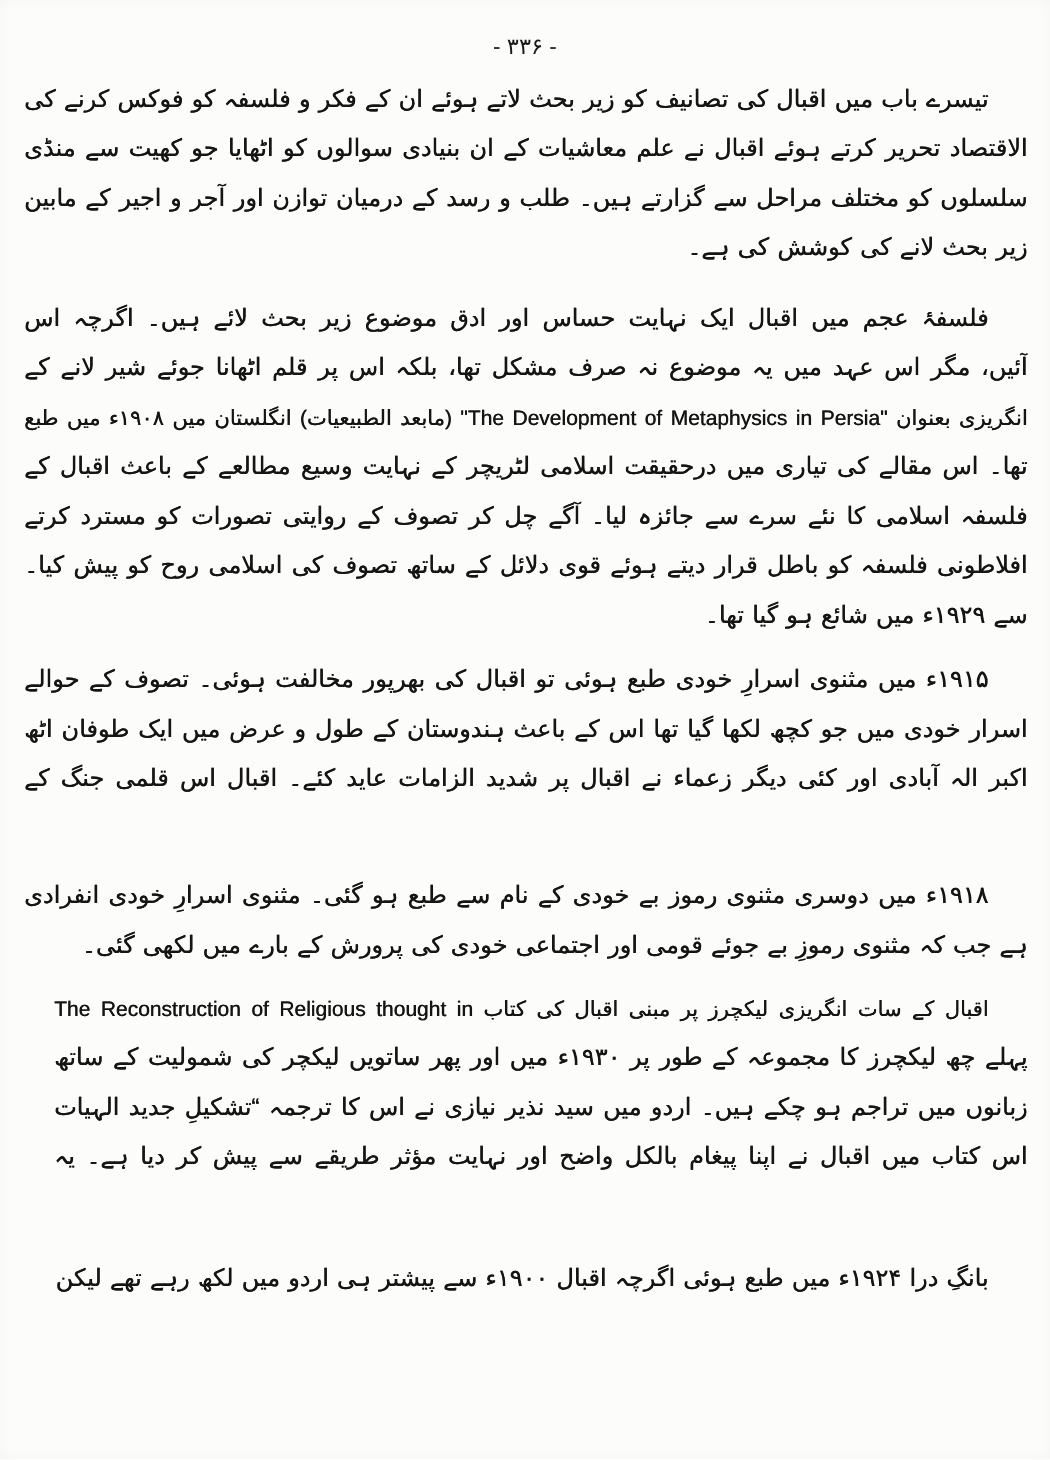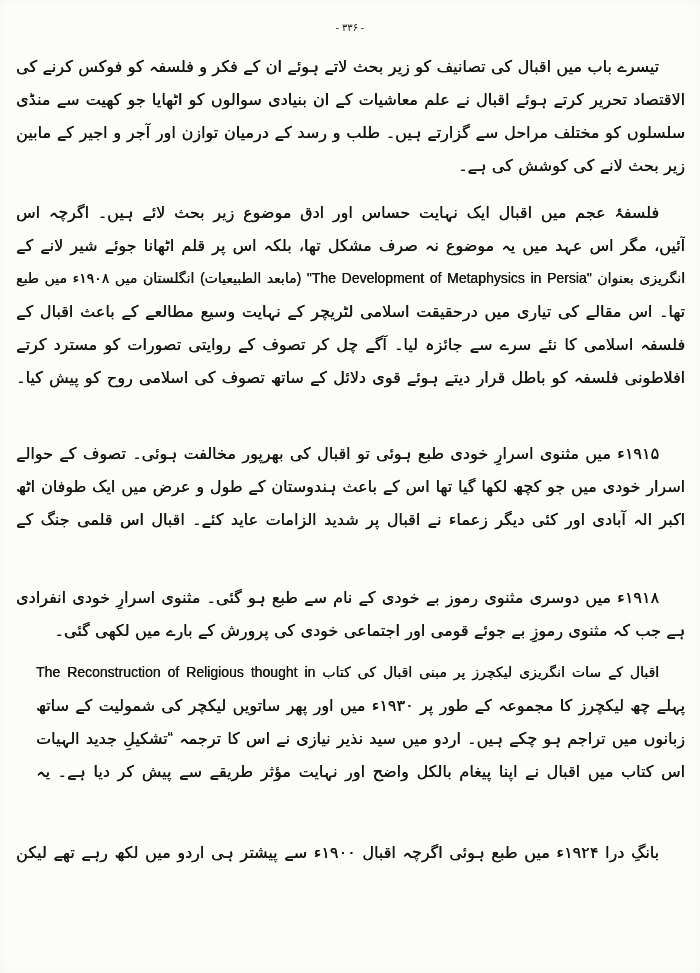--- a/index.html
+++ b/index.html
@@ -16,21 +16,21 @@
     font-family: "Liberation Sans", "DejaVu Sans", sans-serif;
     color: #171512;
     overflow: hidden;
   }
   .page-number {
     position: absolute;
     top: 22px;
     left: 0;
     right: 0;
     text-align: center;
-    font-size: 10px;
+    font-size: 15px;
     letter-spacing: 2px;
     direction: rtl;
     color: #1b1916;
   }
   .para {
     position: absolute;
     left: 16px;
     right: 15px;
     direction: rtl;
     unicode-bidi: plaintext;
@@ -43,21 +43,21 @@
     font-size: 16px;
     text-align: justify;
     text-align-last: justify;
     word-spacing: 1px;
     text-shadow: 0.3px 0 0 currentColor;
     white-space: nowrap;
   }
   
   .line { white-space: normal; }
   .line.first { text-indent: 26px; }
-  .line.last  { text-align-last: right; }
+  .line.last  { text-align: right; text-align-last: right; }
   .line.dense { font-size: 14px; }
   .p1 { top: 50px; }
   .p2 { top: 196px; }
   .p3 { top: 437px; }
   .p4 { top: 581px; }
   .p5 { top: 656px; margin-left: 20px; }
   .p6 { top: 836px; }
 </style>
 </head>
 <body>
@@ -73,20 +73,21 @@
     <div class="line last">زیر بحث لانے کی کوشش کی ہے۔</div>
   </div>
 
   <div class="para p2">
     <div class="line first">فلسفۂ عجم میں اقبال ایک نہایت حساس اور ادق موضوع زیر بحث لائے ہیں۔ اگرچہ اس موضوع پر زمانہ مابعد بے شمار کتب سامنے</div>
     <div class="line">آئیں، مگر اس عہد میں یہ موضوع نہ صرف مشکل تھا، بلکہ اس پر قلم اٹھانا جوئے شیر لانے کے مترادف تھا۔ اقبال کا پی ایچ ڈی کا مقالہ</div>
     <div class="line dense">انگریزی بعنوان ‎"The Development of Metaphysics in Persia"‎ (مابعد الطبیعیات) انگلستان میں ۱۹۰۸ء میں طبع ہو گیا</div>
     <div class="line">تھا۔ اس مقالے کی تیاری میں درحقیقت اسلامی لٹریچر کے نہایت وسیع مطالعے کے باعث اقبال کے نظریات میں تبدیلی آ گئی۔ انہوں نے</div>
     <div class="line">فلسفہ اسلامی کا نئے سرے سے جائزہ لیا۔ آگے چل کر تصوف کے روایتی تصورات کو مسترد کرتے ہوئے صحیح اسلامی تصوف کو اجاگر کیا اور</div>
     <div class="line">افلاطونی فلسفہ کو باطل قرار دیتے ہوئے قوی دلائل کے ساتھ تصوف کی اسلامی روح کو پیش کیا۔ اس کتاب کا اردو ترجمہ “فلسفہ عجم” کے نام</div>
+    <div class="line last">سے ۱۹۲۹ء میں شائع ہو گیا تھا۔</div>
   </div>
 
   <div class="para p3">
     <div class="line first">۱۹۱۵ء میں مثنوی اسرارِ خودی طبع ہوئی تو اقبال کی بھرپور مخالفت ہوئی۔ تصوف کے حوالے سے خواجہ حافظ شیرازی کے بارے میں</div>
     <div class="line">اسرار خودی میں جو کچھ لکھا گیا تھا اس کے باعث ہندوستان کے طول و عرض میں ایک طوفان اٹھ کھڑا ہوا۔ خواجہ حسن نظامی، پیرزادہ مظفر احمد،</div>
     <div class="line">اکبر الہ آبادی اور کئی دیگر زعماء نے اقبال پر شدید الزامات عاید کئے۔ اقبال اس قلمی جنگ کے نتیجہ میں کچھ عرصہ کے لیے گوشہ نشین بھی ہو</div>
   </div>
 
   <div class="para p4">
     <div class="line first">۱۹۱۸ء میں دوسری مثنوی رموز بے خودی کے نام سے طبع ہو گئی۔ مثنوی اسرارِ خودی انفرادی یا شخصی خودی سے متعلق مباحث پر مبنی</div>

